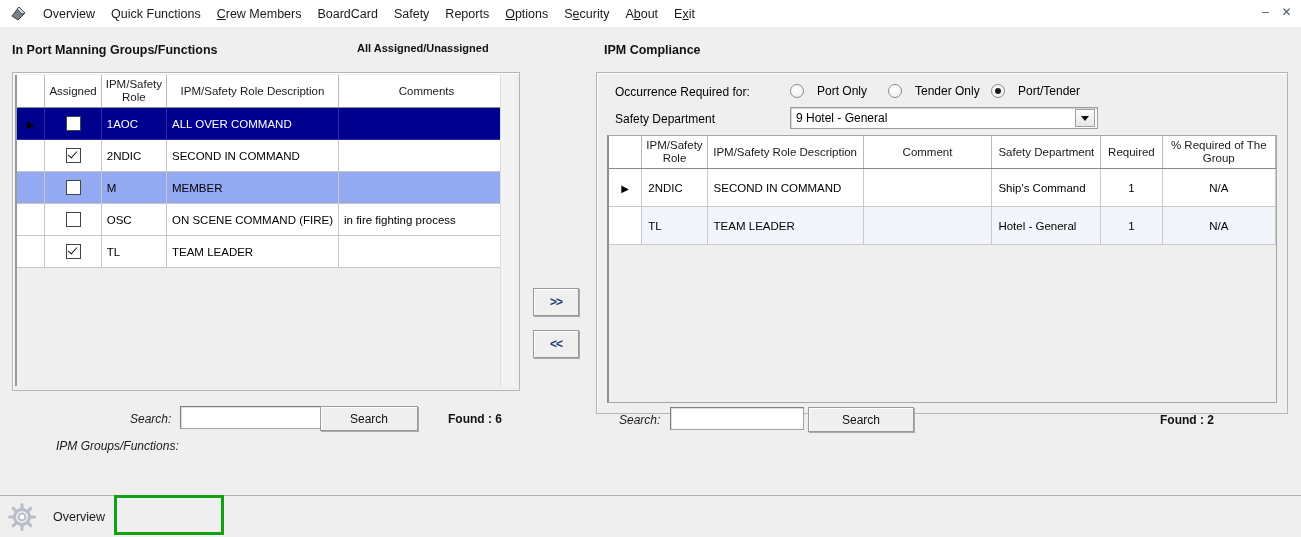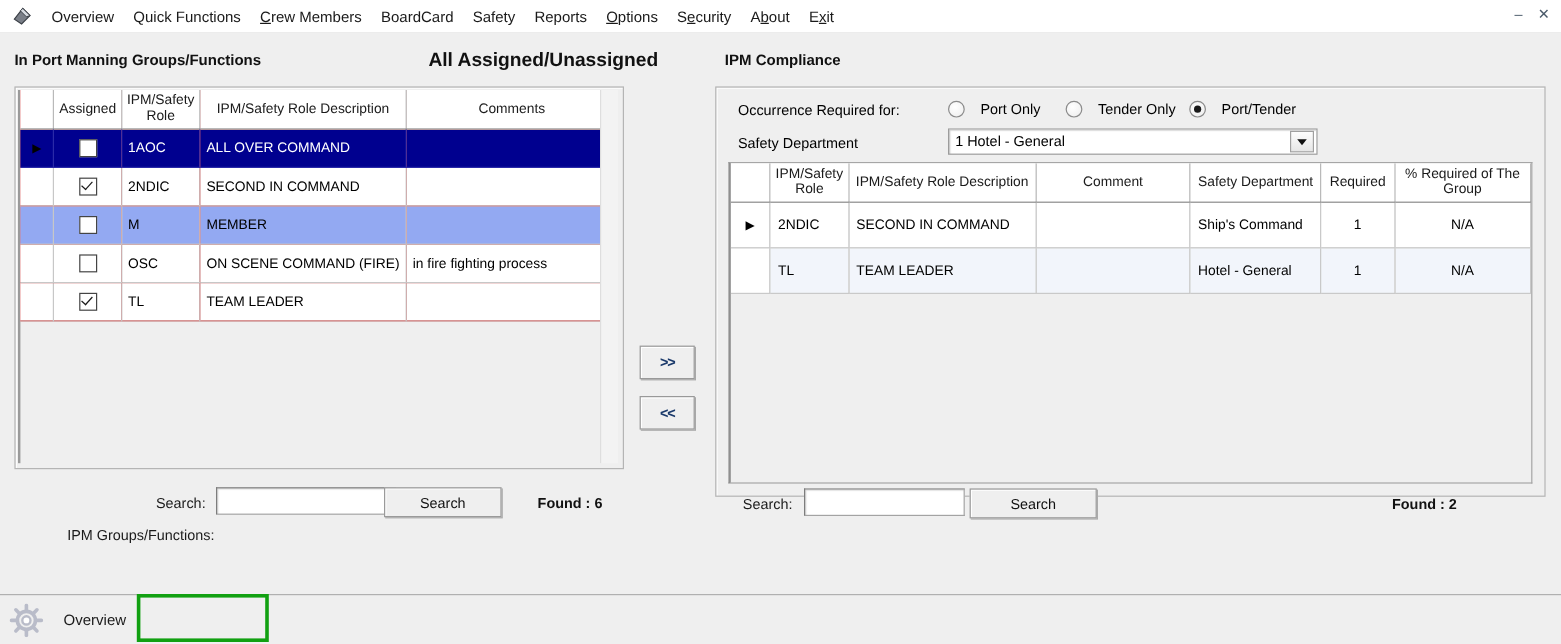--- a/index.html
+++ b/index.html
@@ -77,21 +77,21 @@
   }
   .grid-scroll-l {
     position: absolute; right: 0px; top: 0; width: 14px; height: 100%;
     background: #f3f3f3;
     border-left: 1px solid #dedede;
   }
 
   table.dg {
     border-collapse: collapse;
     table-layout: fixed;
-    background: #ef4444;
+    background: #3b82f6;
     font-size: 11.5px;
   }
   table.dg th {
     background: #ffffff;
     border-right: 1px solid #b9b9b9;
     border-bottom: 1px solid #8a8a8a;
     font-weight: normal;
     font-size: 11.5px;
     color: #1a1a1a;
     padding: 3px 4px;
@@ -224,21 +224,21 @@
     vertical-align: middle; white-space: nowrap; overflow: hidden;
     background: #ffffff;
   }
   table.dgr tr.altr td { background: #f2f5fb; }
   .rowhdr-r { width: 22px; text-align: center; padding: 0; background:#ffffff;
               border-right:1px solid #c9c9c9; }
   table.dgr tr.altr .rowhdr-r { background:#ffffff; }
   .ctr { text-align: center; }
 
   
-  .lbl { position: absolute; font-size: 12px; color: #1a1a1a; white-space: nowrap; }
+  .lbl { position: absolute; font-size: 12px; color: #1a1a1a; white-space: nowrap; font-style: italic; }
   .tbox {
     position: absolute;
     background: #ffffff;
     border: 1px solid #a3a3a3;
     border-top-color: #7d7d7d; border-left-color: #7d7d7d;
     box-shadow: inset 1px 1px 1px #dcdcdc;
   }
   .btn {
     position: absolute;
     background: #efefef;
@@ -302,21 +302,21 @@
 
   <div class="wincontrols">
     <div class="wbtn">–</div>
     <div class="wbtn">✕</div>
   </div>
 </div>
 
 <div class="workspace">
 
   <div class="panel-title" style="left:12px; top:16px;">In Port Manning Groups/Functions</div>
-  <div class="panel-title" style="left:357px; top:15px; font-size:16px;">All Assigned/Unassigned</div>
+  <div class="panel-title" style="left:357px; top:15px; font-size:11px;">All Assigned/Unassigned</div>
   <div class="panel-title" style="left:604px; top:16px;">IPM Compliance</div>
 
   <div class="left-group">
     <div class="grid-l">
       <table class="dg">
         <colgroup>
           <col style="width:25px">
             <col style="width:53px">
             <col style="width:57px">
           <col style="width:172px">
@@ -394,21 +394,21 @@
       <span class="radio"></span>
       <span>Tender Only</span>
     </div>
     <div class="radio-wrap" style="left:394px; top:11px;">
       <span class="radio on"></span>
       <span>Port/Tender</span>
     </div>
 
     <div class="sd-label">Safety Department</div>
     <div class="combo" style="left:193px; top:34px; width:306px; height:20px;">
-      <span class="cval">1 Hotel - General</span>
+      <span class="cval">9 Hotel - General</span>
       <span class="carrow">
           <i class="tri-d"></i>
         </span>
     </div>
 
     <div class="grid-r">
       <table class="dgr">
         <colgroup>
           <col style="width:22px">
             <col style="width:57px">

